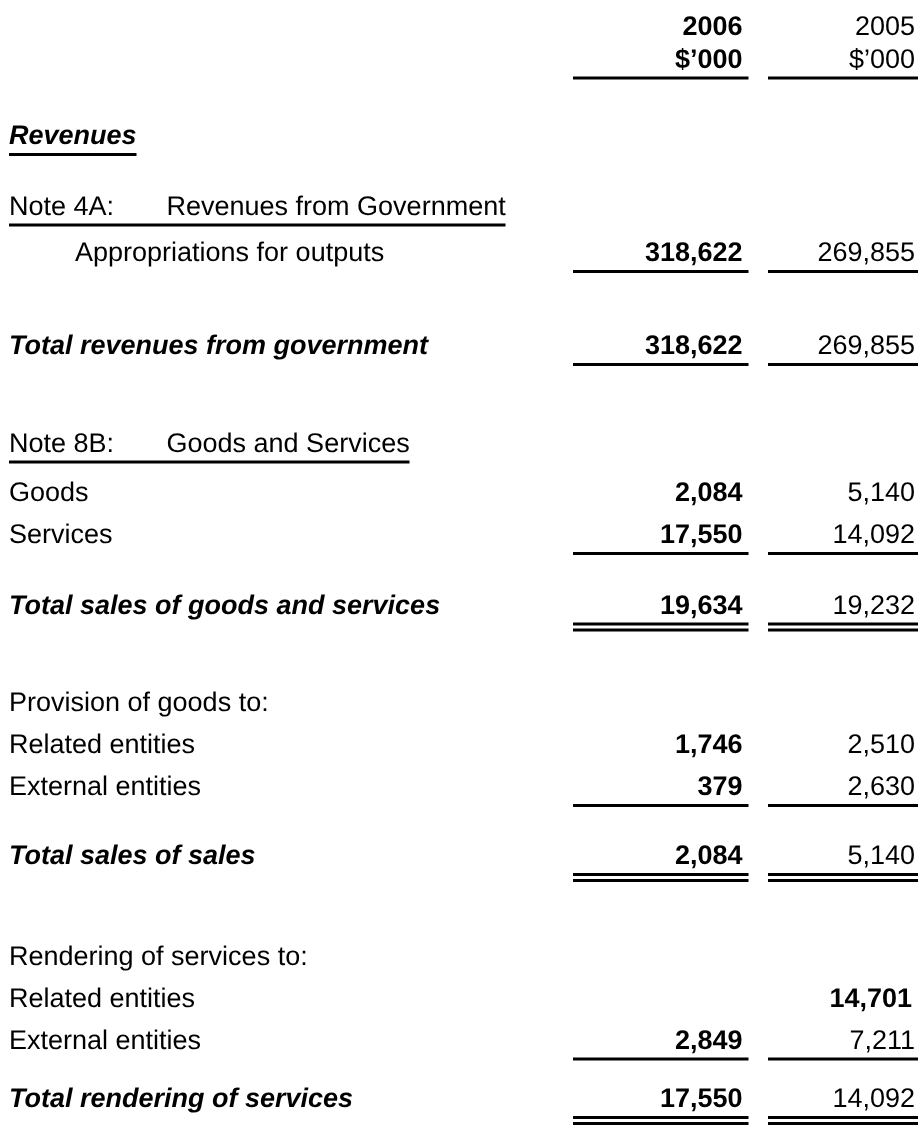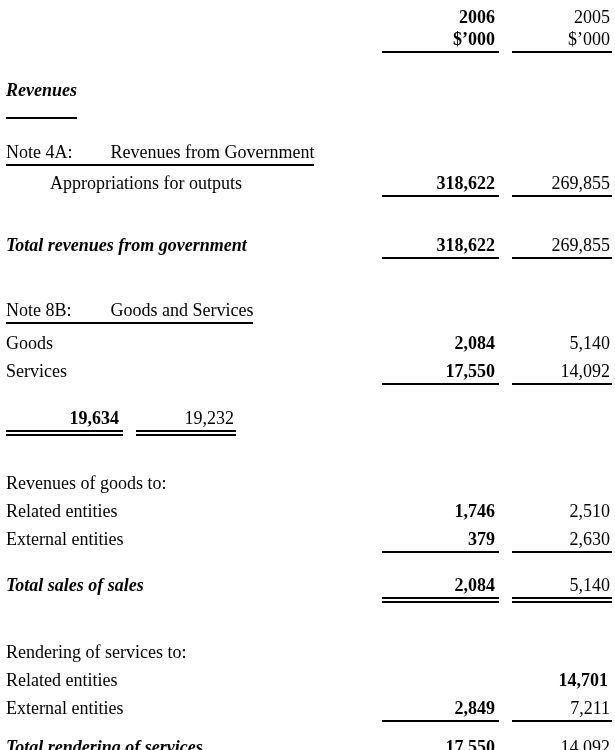--- a/index.html
+++ b/index.html
@@ -2,21 +2,21 @@
 <html><head>
 <meta charset="utf-8">
 <style>
   html, body { margin:0; padding:0; background:#fff; }
   .doc {
     position: relative;
     width: 615px;
     height: 750px;
     box-sizing: border-box;
     padding: 6px 3px 0 6px;
-    font-family: Liberation Serif, serif;
+    font-family: Liberation Sans, sans-serif;
     font-size: 18px;
     line-height: 22px;
     color: #000;
     background: #fff;
     overflow: hidden;
   }
   .row { display: flex; align-items: baseline; }
   .lbl { flex: 1; }
   .num {
     width: 117px;
@@ -29,21 +29,21 @@
   .u  { border-bottom: 2px solid #000; padding-bottom: 1px; }
   .uu { border-bottom: 6px double #000; padding-bottom: 1px; }
   .total-lbl { font-weight: bold; font-style: italic; }
   .note-title-row { display: flex; font-weight: bold; }
   .note-title-row .nlabel { width: 119px; }
   .rev-head {
     display: inline-block;
     font-weight: bold;
     font-style: italic;
     border-bottom: 2px solid #000;
-    padding-bottom: 16px;
+    padding-bottom: 1px;
   }
   .sec-head {
     display: inline-block;
     border-bottom: 2px solid #000;
     padding-bottom: 1px;
   }
   .sec-head .shl { display: inline-block; width: 100px; }
 </style>
 </head>
 <body>
@@ -99,25 +99,26 @@
     <span class="num prior">5,140</span>
   </div>
 
   <div class="row" style="margin-top:6px;">
     <span class="lbl">Services</span>
     <span class="num b u">17,550</span>
     <span class="num prior u">14,092</span>
   </div>
 
   <div class="row" style="margin-top:22px;">
+    <span class="lbl total-lbl">Total sales of goods and services</span>
     <span class="num b uu">19,634</span>
     <span class="num prior uu">19,232</span>
   </div>
 
-  <div style="margin-top:36px;">Revenues of goods to:</div>
+  <div style="margin-top:36px;">Provision of goods to:</div>
 
   <div class="row" style="margin-top:6px;">
     <span class="lbl">Related entities</span>
     <span class="num b">1,746</span>
     <span class="num prior">2,510</span>
   </div>
 
   <div class="row" style="margin-top:6px;">
     <span class="lbl">External entities</span>
     <span class="num b u">379</span>

